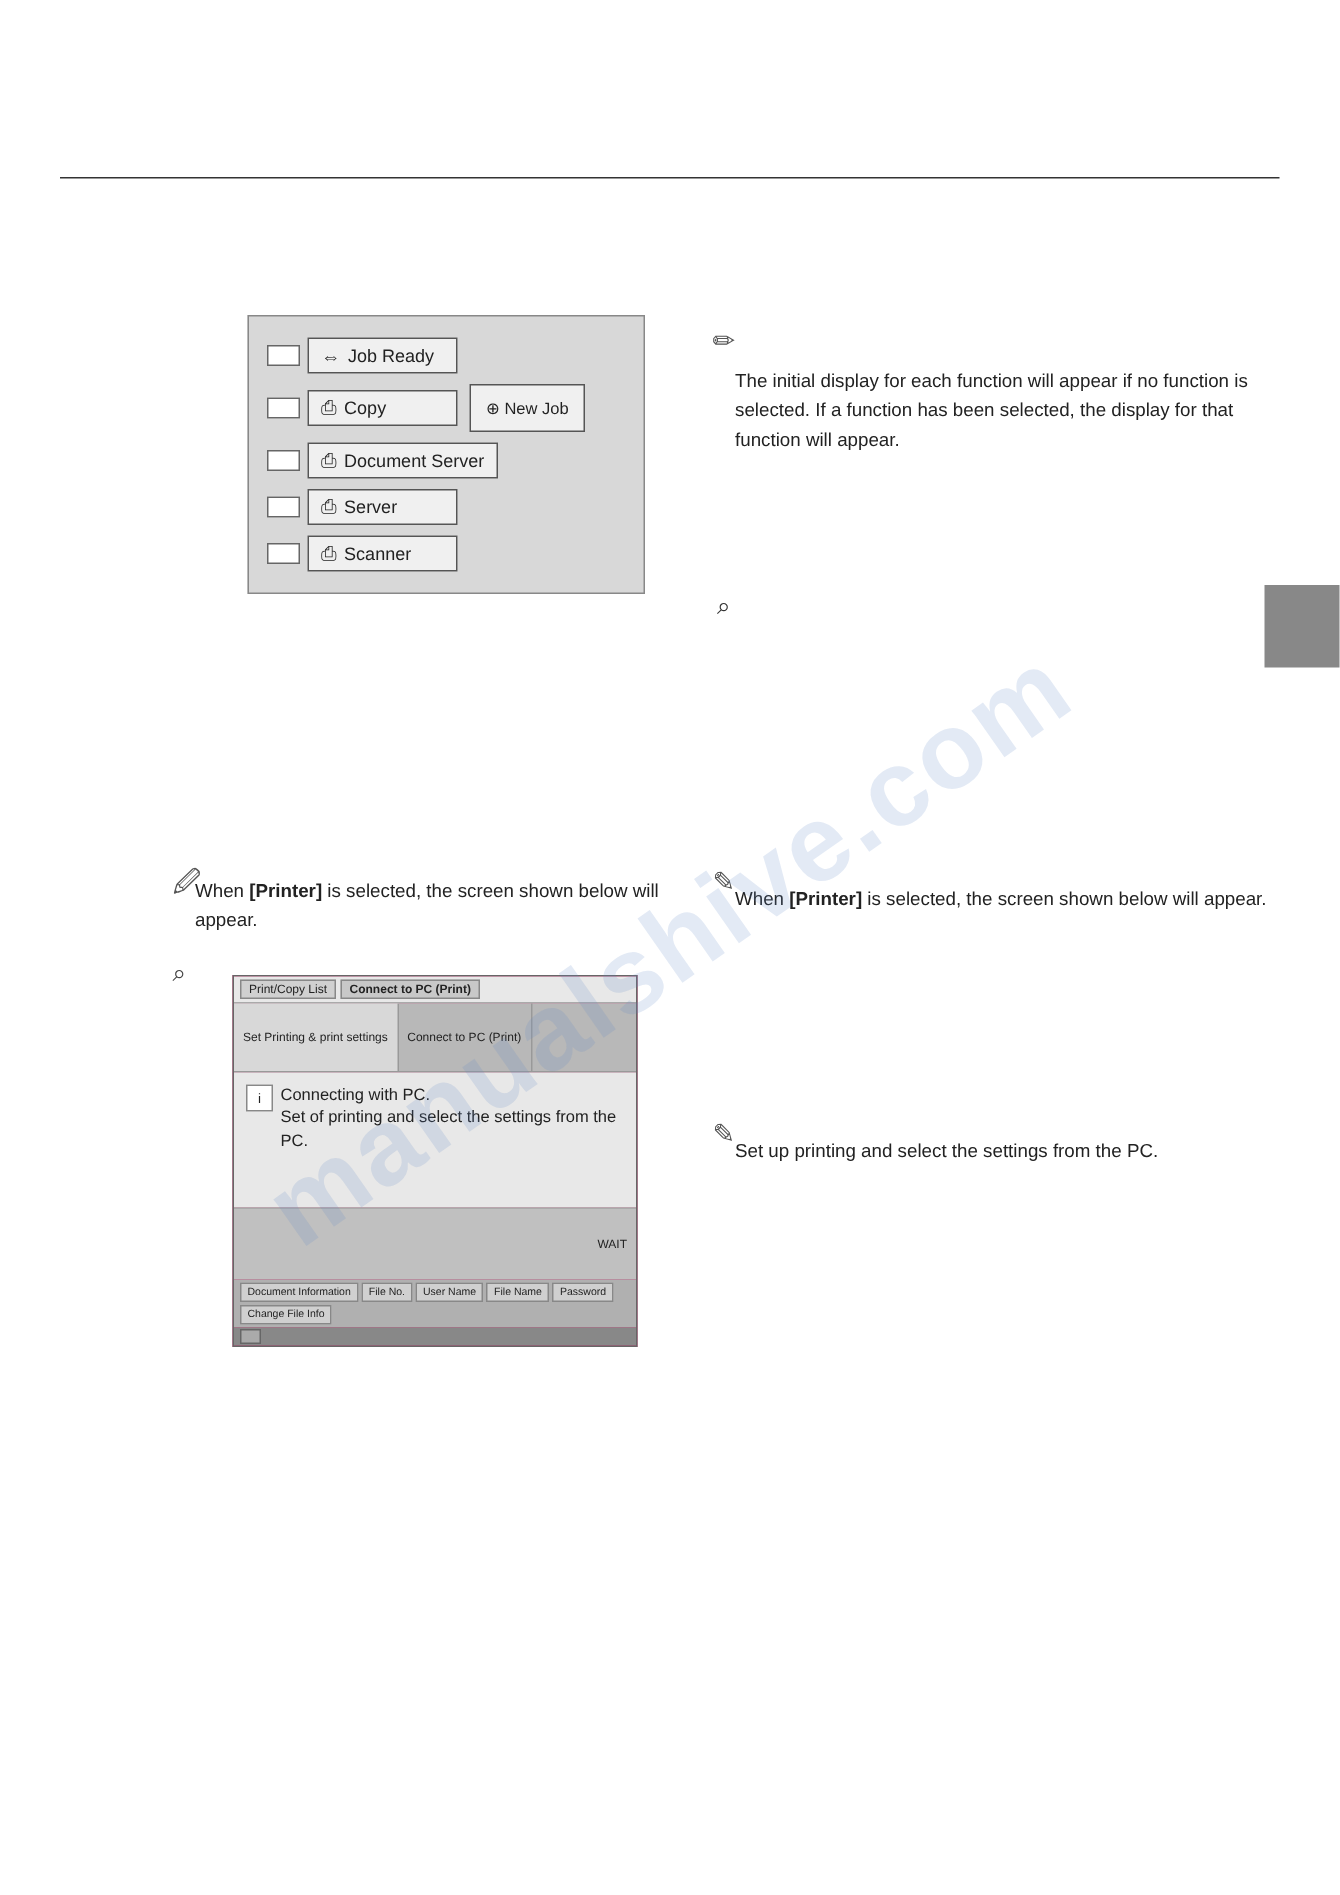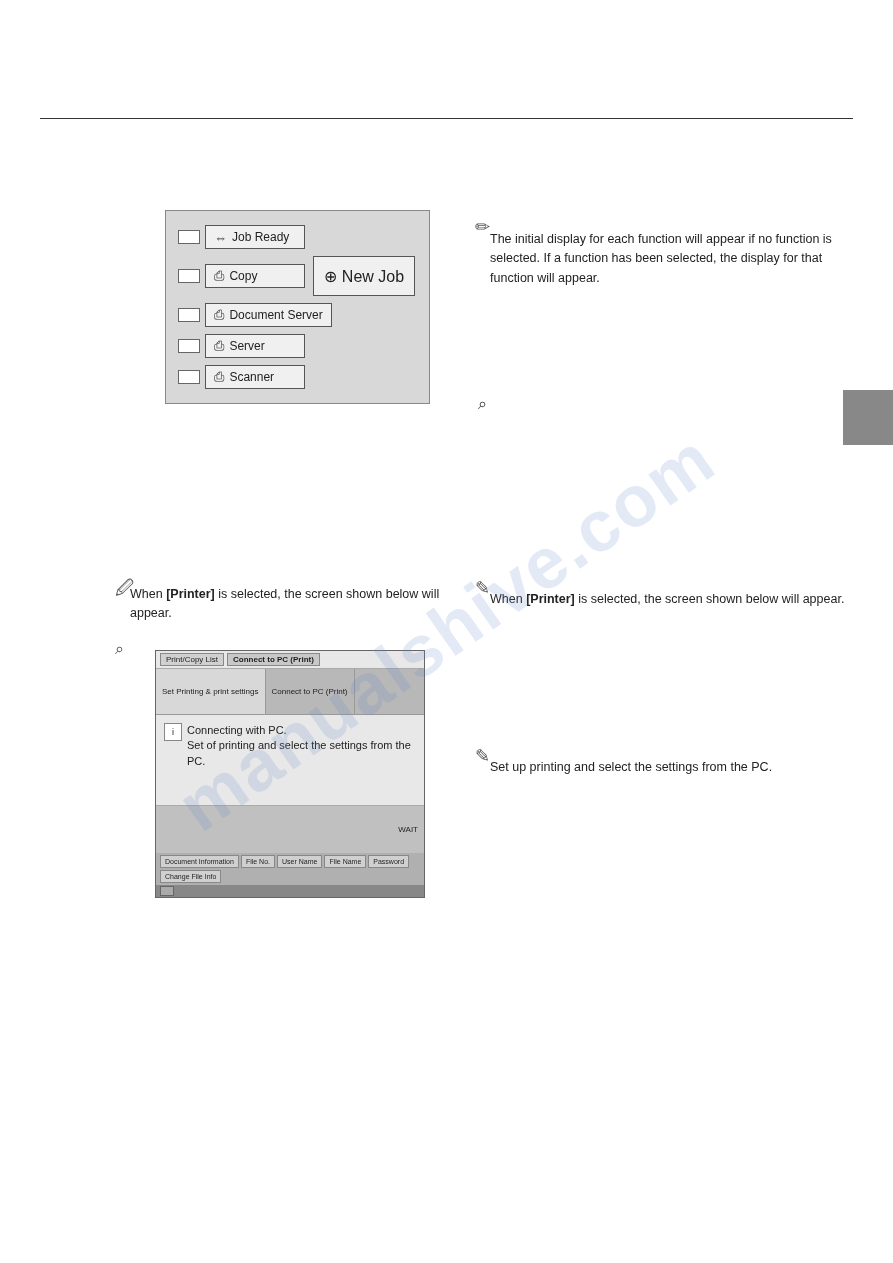--- a/index.html
+++ b/index.html
@@ -86,23 +86,23 @@
     }
     .mockup-btn-icon {
       margin-right: 5px;
       font-size: 13px;
     }
     .mockup-new-job {
       display: flex;
       align-items: center;
       border: 1px solid #555;
       background: #f0f0f0;
-      padding: 19px 10px;
-      font-size: 16px;
-      height: 20px;
+      padding: 3px 10px;
+      font-size: 11px;
+      height: 32px;
       margin-left: 8px;
       cursor: pointer;
     }
 
     
     .pencil-icon {
       font-size: 16px;
       color: #333;
     }
 
@@ -311,21 +311,21 @@
 <div style="position:absolute; top:216px; left:475px;">
   <span class="pencil-icon" style="font-size:18px; color:#555;">✏</span>
 </div>
 
 <div style="position:absolute; top:395px; left:478px;">
   <span class="search-icon-sym">⌕</span>
 </div>
 
 <div style="position:absolute; top:230px; left:490px; right:45px;">
   <div class="body-text">
-    <p style="">The initial display for each function will appear if no function is selected. If a function has been selected, the display for that function will appear.</p>
+    <p style="margin-top: 15px;">The initial display for each function will appear if no function is selected. If a function has been selected, the display for that function will appear.</p>
   </div>
 </div>
 
 <div style="position:absolute; top:575px; left:115px;">
   <span class="pencil-icon" style="font-size:18px; color:#555;">🖉</span>
 </div>
 
 <div style="position:absolute; top:640px; left:115px;">
   <span style="font-size:16px; color:#444;">⌕</span>
 </div>

